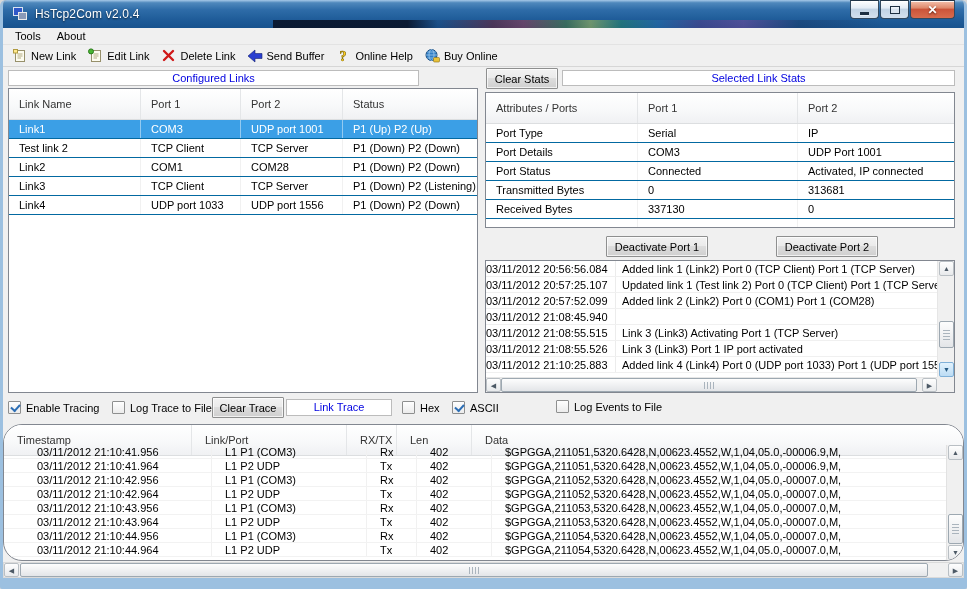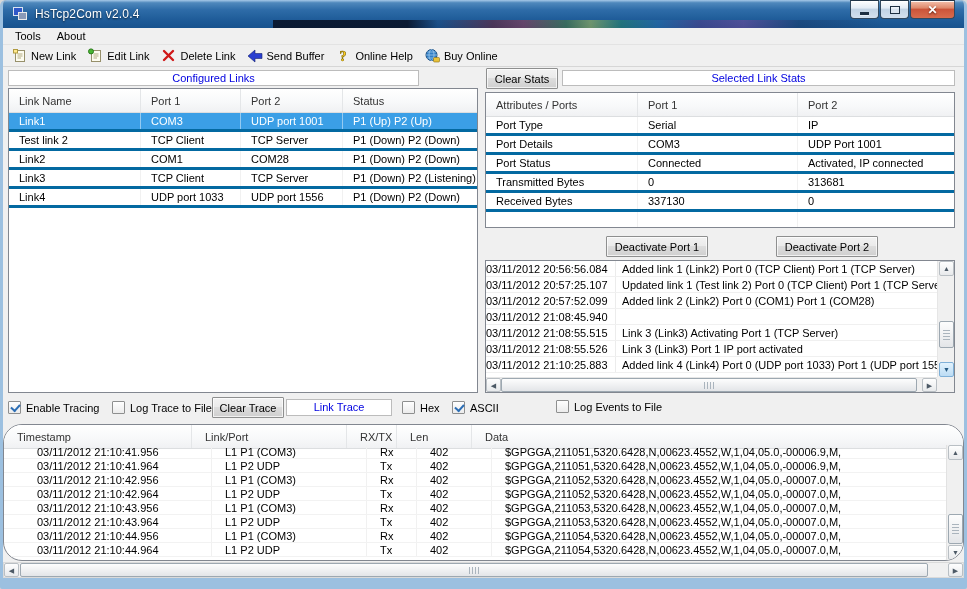--- a/index.html
+++ b/index.html
@@ -45,25 +45,25 @@
 
   .panel-label { position:absolute; background:#fff; border:1px solid #bcbcbc; color:#0000e0;
                  text-align:center; line-height:14px; overflow:hidden; }
 
   .btn { position:absolute; display:flex; align-items:center; justify-content:center;
          border:1px solid #8e8f8f; border-radius:1px; font-size:11px;
          background:linear-gradient(#f2f2f2,#ebebeb 45%,#dddddd 50%,#cfcfcf);
          box-shadow:inset 0 0 0 1px rgba(255,255,255,.7); }
 
   .table { position:absolute; background:#fff; border:1px solid #828790; overflow:hidden; }
-  .thead { display:flex; height:24px; background:linear-gradient(#ffffff,#f8f9fa 55%,#f0f1f3);
+  .thead { display:flex; height:31px; background:linear-gradient(#ffffff,#f8f9fa 55%,#f0f1f3);
            border-bottom:1px solid #dcdee0; color:#333; }
   .hcell { display:flex; align-items:center; height:100%; padding-left:10px; border-right:1px solid #e4e6e8;
            white-space:nowrap; overflow:hidden; }
-  .trow { display:flex; height:19px; border-bottom:3px solid #0369a1; }
+  .trow { display:flex; height:19px; border-bottom:1px solid #0369a1; }
   .tcell { display:flex; align-items:center; height:100%; padding-left:10px; border-right:1px solid #f1f1f1;
            white-space:nowrap; overflow:hidden; }
   .trow.sel { background:#3b9fe6; color:#fff; }
   .trow.sel .tcell { border-right-color:rgba(255,255,255,.45); }
 
   .links .c0{width:132px;} .links .c1{width:100px;} .links .c2{width:102px;} .links .c3{flex:1;border-right:none;}
   .stats .c0{width:152px;} .stats .c1{width:160px;} .stats .c2{flex:1;border-right:none;}
 
   .trace-tbl .trow { height:14px; border-bottom:1px solid #f2f2f2;padding-left:20px; }
   .trace-tbl .c0{width:188px;padding-left:13px;} .trace-tbl .c1{width:155px;padding-left:13px;}

